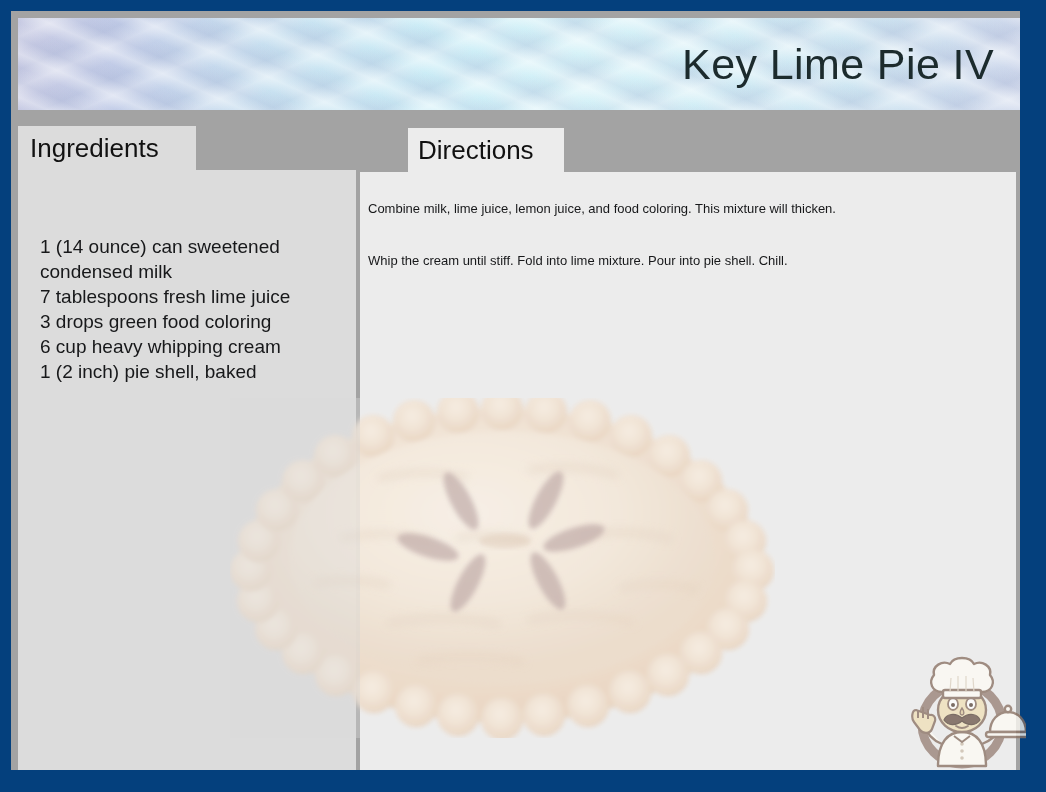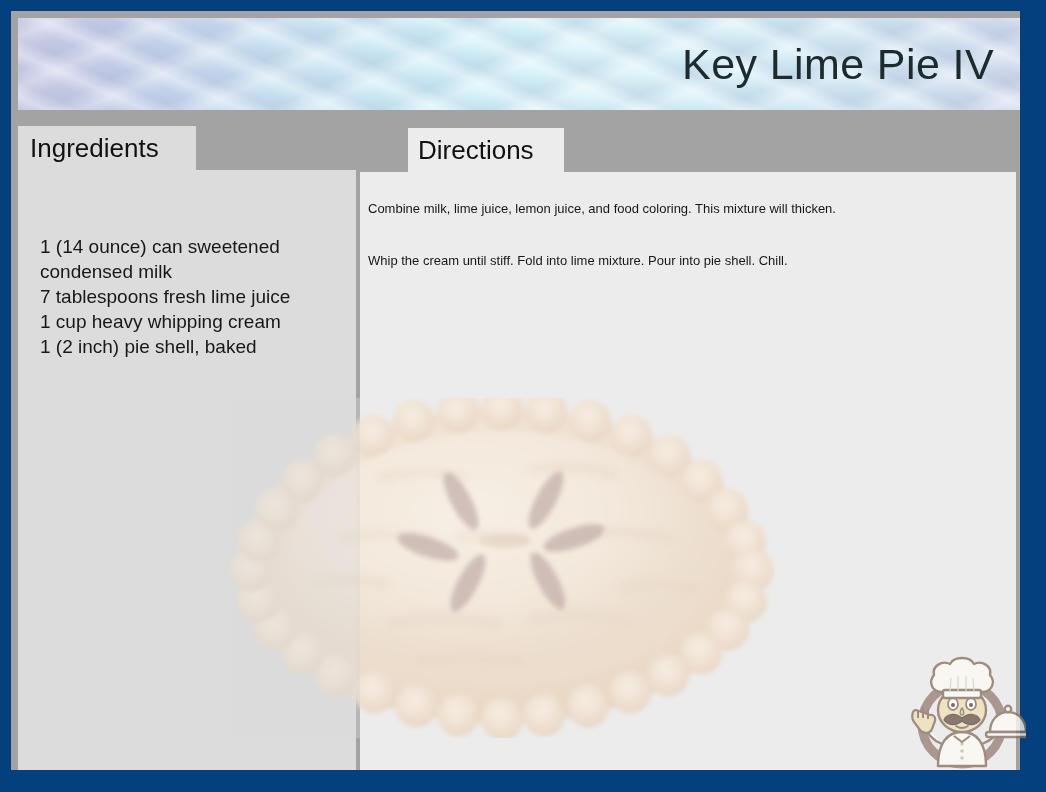--- a/index.html
+++ b/index.html
@@ -195,21 +195,22 @@
   </div>
 
   <div class="tab tab-ingredients">
     <span>Ingredients</span>
   </div>
 
   <div class="panel panel-ingredients">
     <div class="ingredient-list">
       <div class="ingredient-line">1 (14 ounce) can sweetened condensed milk</div>
       <div class="ingredient-line">7 tablespoons fresh lime juice</div>
-      <div class="ingredient-line">1 cup heavy whipping cream</div>
+      <div class="ingredient-line">3 drops green food coloring</div>
+      <div class="ingredient-line">6 cup heavy whipping cream</div>
       <div class="ingredient-line">1 (2 inch) pie shell, baked</div>
     </div>
   </div>
 
   <div class="tab tab-directions">
     <span>Directions</span>
   </div>
 
   <div class="panel panel-directions">
     <div class="directions-body">

